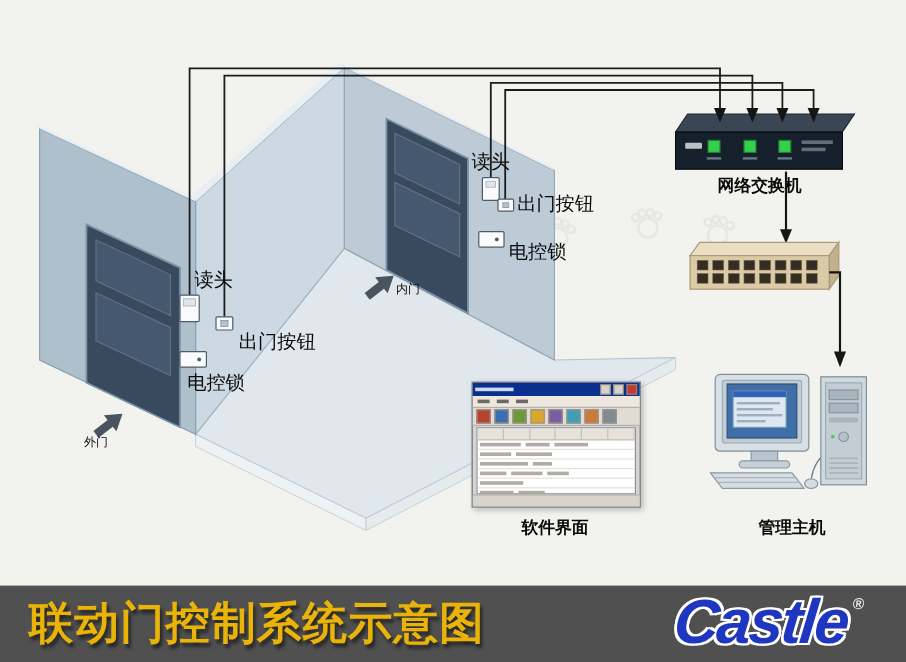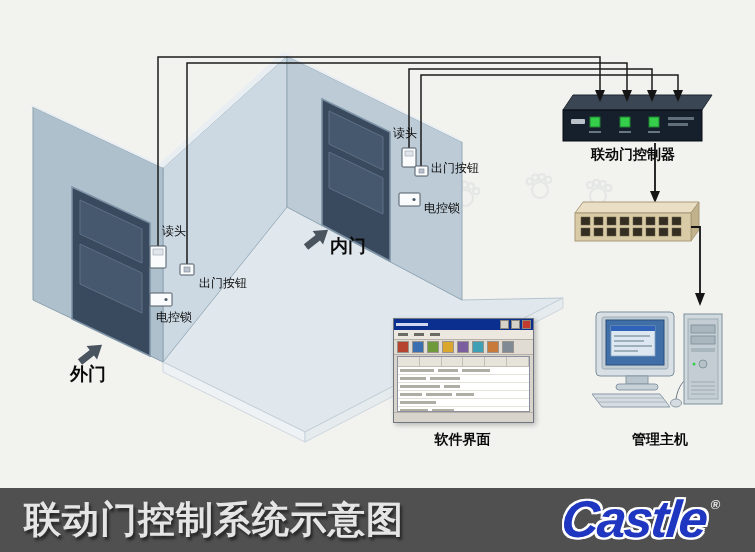--- a/index.html
+++ b/index.html
@@ -1,20 +1,20 @@
 <!DOCTYPE html>
 <html><head>
 <meta charset="utf-8">
 <style>
   html,body{margin:0;padding:0;}
   #stage{position:relative;width:755px;height:552px;background:#f2f2ef;overflow:hidden;
          font-family:"Liberation Sans",sans-serif;}
   svg{position:absolute;left:0;top:0;}
-  .lbl{position:absolute;color:#0a0a0a;font-size:12px;line-height:1.15;white-space:nowrap;}
-  .lbl.bold{font-weight:700;font-size:18px;text-align:center;}
+  .lbl{position:absolute;color:#0a0a0a;font-size:16px;line-height:1.15;white-space:nowrap;}
+  .lbl.bold{font-weight:400;font-size:10px;text-align:center;}
   .lbl.device{font-weight:700;font-size:14px;text-align:center;}
 
   
   #sw{position:absolute;left:393px;top:318px;width:139px;height:103px;background:#d8d4cc;
       border:1px solid #70767f;box-shadow:2px 2px 5px rgba(0,0,0,.25);}
   .sw-title{height:11px;background:#0a2f8e;display:flex;align-items:center;padding:0 2px;gap:2px;}
   .sw-titlebar-text{width:32px;height:3px;background:#cfd8ee;}
   .sw-sp{flex:1}
   .sw-btn{width:7px;height:7px;background:#d6d2ca;border:1px solid #8a867e;}
   .sw-btn.close{background:#c23b2e;}
@@ -29,21 +29,21 @@
   .sw-head{height:9px;background:#e6e3da;border-bottom:1px solid #c2bfb4;display:flex;}
   .sw-head i{flex:1;border-right:1px solid #c2bfb4;}
   .sw-row{height:7px;border-bottom:1px solid #e4e2da;display:flex;align-items:center;gap:4px;padding-left:2px;}
   .cellbar{height:3px;background:#b0ada4;}
   .sw-status{position:absolute;left:0;right:0;bottom:0;height:9px;background:#d8d4cc;
              border-top:1px solid #b5b1a8;}
 
   
   #footer{position:absolute;left:0;top:488px;width:755px;height:64px;background:#505050;}
   #footer-title{position:absolute;left:24px;top:50%;transform:translateY(-50%);
-                font-size:37px;font-weight:700;color:#e5e5e5;letter-spacing:1px;
+                font-size:37px;font-weight:700;color:#eab308;letter-spacing:1px;
                 text-shadow:2px 3px 3px rgba(0,0,0,.55);white-space:nowrap;}
   #logo{position:absolute;right:36px;top:50%;transform:translateY(-52%) skewX(-6deg);
         font-size:52px;font-weight:700;font-style:italic;color:#1f36c0;letter-spacing:-2px;
         text-shadow:-2px -2px 0 #fff,2px -2px 0 #fff,-2px 2px 0 #fff,2px 2px 0 #fff,
                     0 -2px 0 #fff,0 2px 0 #fff,-2px 0 0 #fff,2px 0 0 #fff;white-space:nowrap;}
   #logo .reg{font-size:13px;font-style:normal;color:#ededed;text-shadow:none;
              vertical-align:28px;margin-left:3px;letter-spacing:0;}
 </style>
 </head>
 <body>
@@ -217,21 +217,21 @@
 <div class="lbl" style="left:162px;top:225px">读头</div>
 <div class="lbl" style="left:199px;top:277px">出门按钮</div>
 <div class="lbl" style="left:156px;top:311px">电控锁</div>
 <div class="lbl bold" style="left:70px;top:364px">外门</div>
 
 <div class="lbl" style="left:393px;top:127px">读头</div>
 <div class="lbl" style="left:431px;top:162px">出门按钮</div>
 <div class="lbl" style="left:424px;top:202px">电控锁</div>
 <div class="lbl bold" style="left:330px;top:236px">内门</div>
 
-<div class="lbl device" style="left:563px;top:146px;width:140px">联动门控制器</div>
+<div class="lbl device" style="left:563px;top:146px;width:140px">网络交换机</div>
 <div class="lbl device" style="left:393px;top:431px;width:139px">软件界面</div>
 <div class="lbl device" style="left:595px;top:431px;width:130px">管理主机</div>
 
 <div id="sw">
   <div class="sw-title">
     <span class="sw-titlebar-text"></span>
     <span class="sw-sp"></span>
     <span class="sw-btn"></span>
     <span class="sw-btn"></span>
     <span class="sw-btn close"></span>

